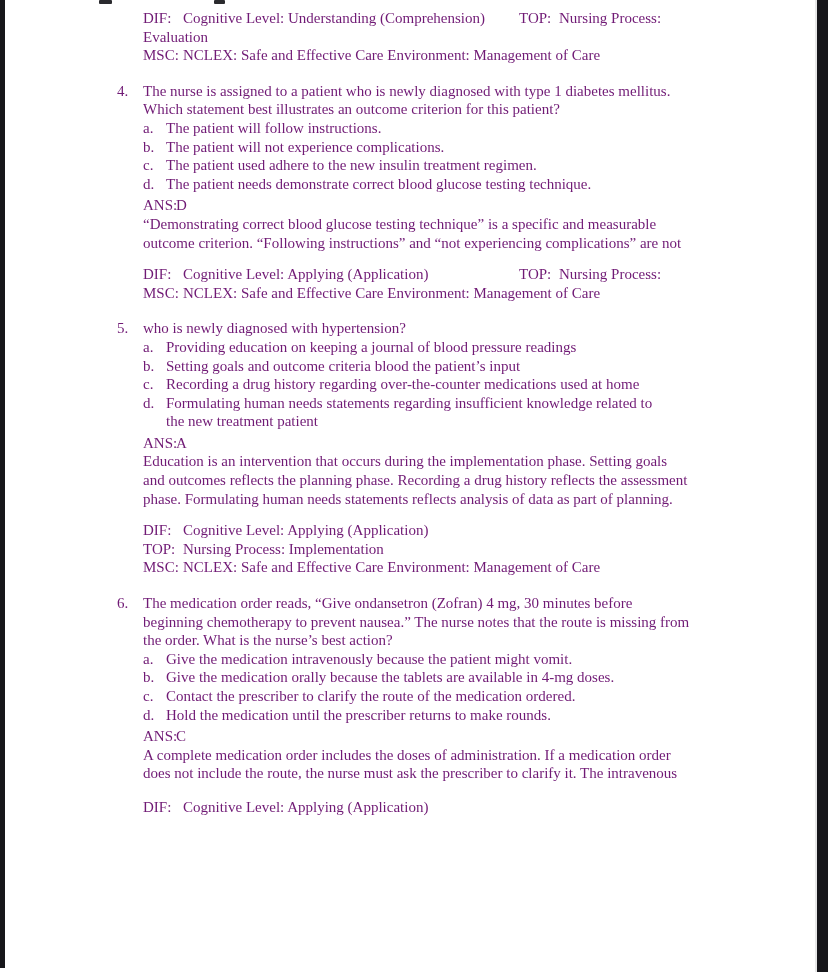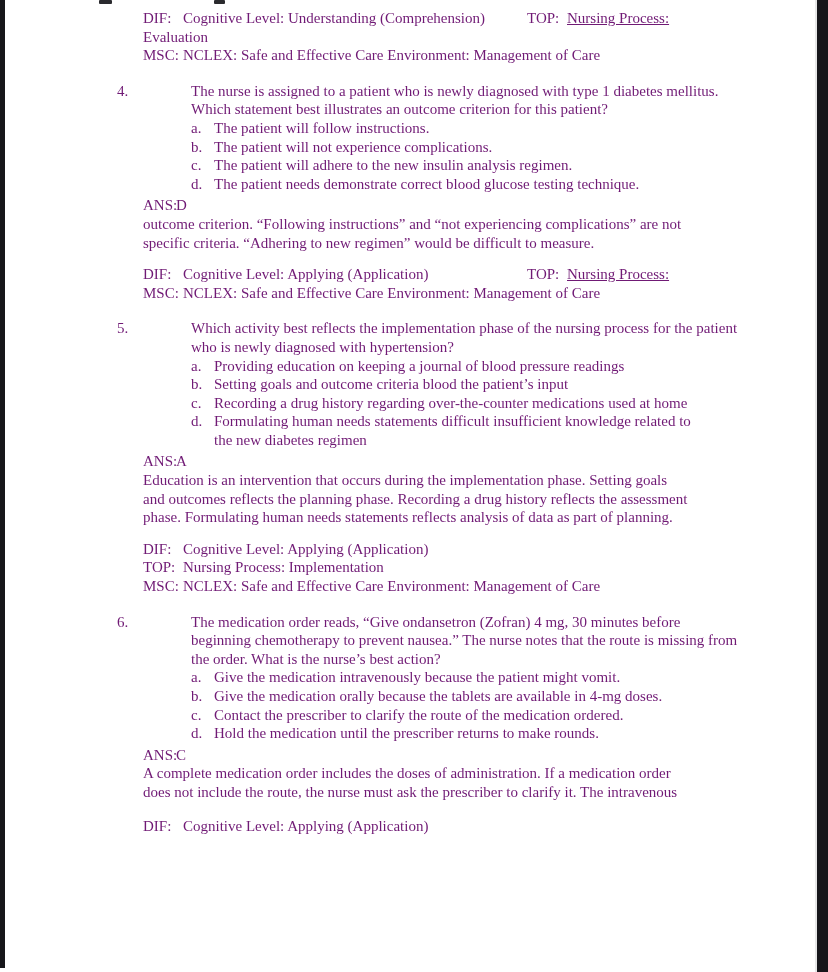--- a/index.html
+++ b/index.html
@@ -29,24 +29,24 @@
     line-height:18.6px;
     color:#701a75;
   }
   .block{margin:0;}
   .q{margin-top:17px;}
   .ans{margin-top:3px;}
   .meta{margin-top:13px;}
   .row{position:relative;white-space:nowrap;}
   .lbl{display:inline-block;width:40px;}
   .anslbl{display:inline-block;width:33px;}
-  .col2{position:absolute;left:384px;top:0;text-decoration:underline;}
+  .col2{position:absolute;left:376px;top:0;}
   .qrow{display:flex;}
   .qnum{width:26px;margin-left:-26px;flex:none;}
-  .qbody{flex:1;min-width:0;margin-left:48px;}
+  .qbody{flex:1;min-width:0;}
   .line{white-space:nowrap;}
   .opt{display:flex;}
   .optletter{width:23px;flex:none;}
   .opttext{flex:1;min-width:0;}
 </style>
 </head>
 <body>
 
 <div class="screen">
   <div class="page">
@@ -72,69 +72,68 @@
           <div class="opt">
             <span class="optletter">a.</span>
             <span class="opttext line">The patient will follow instructions.</span>
           </div>
           <div class="opt">
             <span class="optletter">b.</span>
             <span class="opttext line">The patient will not experience complications.</span>
           </div>
           <div class="opt">
             <span class="optletter">c.</span>
-            <span class="opttext line">The patient will adhere to the new insulin analysis regimen.</span>
+            <span class="opttext line">The patient used adhere to the new insulin treatment regimen.</span>
           </div>
           <div class="opt">
             <span class="optletter">d.</span>
             <span class="opttext line">The patient needs demonstrate correct blood glucose testing technique.</span>
           </div>
         </div>
       </div>
 
       <div class="block ans">
         <div class="row">
           <span class="anslbl">ANS:</span><span>D</span>
         </div>
+        <div class="line">“Demonstrating correct blood glucose testing technique” is a specific and measurable</div>
         <div class="line">outcome criterion. “Following instructions” and “not experiencing complications” are not</div>
-        <div class="line">specific criteria. “Adhering to new regimen” would be difficult to measure.</div>
       </div>
 
       <div class="block meta">
         <div class="row">
           <span class="lbl">DIF:</span><span>Cognitive Level: Applying (Application)</span>
           <span class="col2"><span class="lbl">TOP:</span><span>Nursing Process:</span></span>
         </div>
         <div class="row">
           <span class="lbl">MSC:</span><span>NCLEX: Safe and Effective Care Environment: Management of Care</span>
         </div>
       </div>
 
       <div class="block q qrow">
         <div class="qnum">5.</div>
         <div class="qbody">
-          <div class="line">Which activity best reflects the implementation phase of the nursing process for the patient</div>
           <div class="line">who is newly diagnosed with hypertension?</div>
           <div class="opt">
             <span class="optletter">a.</span>
             <span class="opttext line">Providing education on keeping a journal of blood pressure readings</span>
           </div>
           <div class="opt">
             <span class="optletter">b.</span>
             <span class="opttext line">Setting goals and outcome criteria blood the patient’s input</span>
           </div>
           <div class="opt">
             <span class="optletter">c.</span>
             <span class="opttext line">Recording a drug history regarding over-the-counter medications used at home</span>
           </div>
           <div class="opt">
             <span class="optletter">d.</span>
             <span class="opttext">
-              <div class="line">Formulating human needs statements difficult insufficient knowledge related to</div>
-              <div class="line">the new diabetes regimen</div>
+              <div class="line">Formulating human needs statements regarding insufficient knowledge related to</div>
+              <div class="line">the new treatment patient</div>
             </span>
           </div>
         </div>
       </div>
 
       <div class="block ans">
         <div class="row">
           <span class="anslbl">ANS:</span><span>A</span>
         </div>
         <div class="line">Education is an intervention that occurs during the implementation phase. Setting goals</div>

